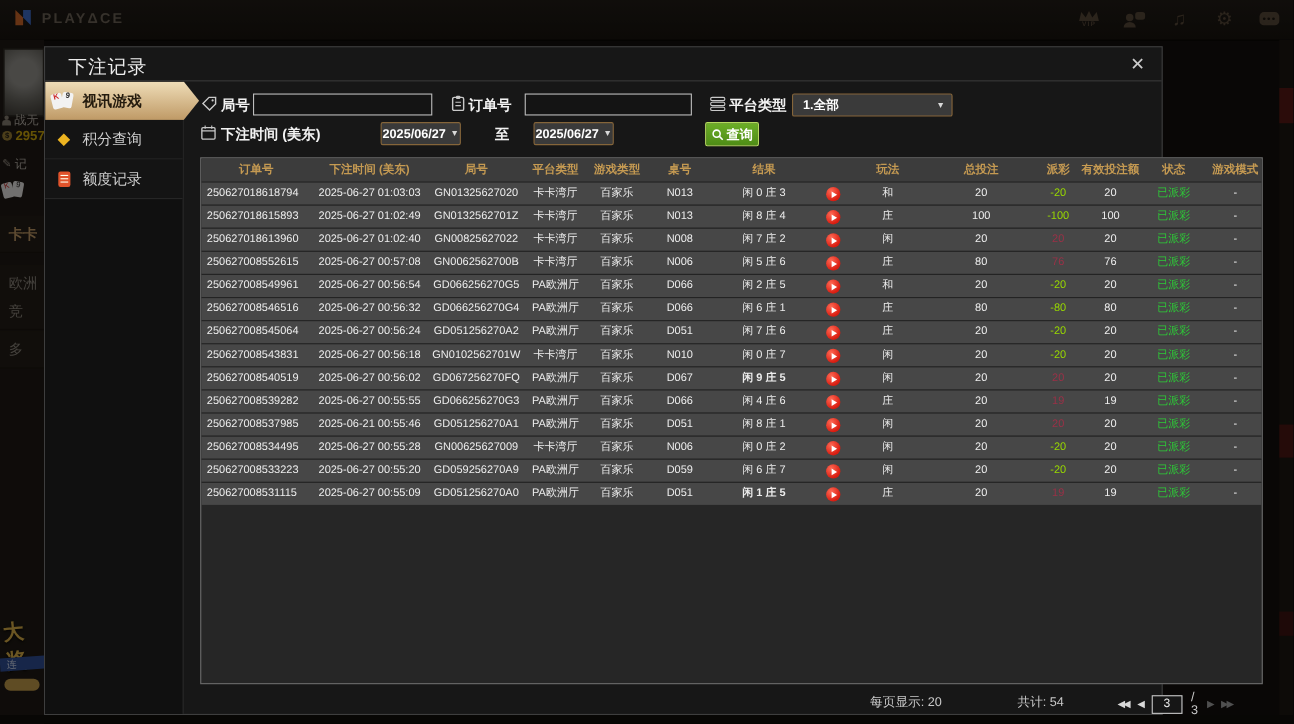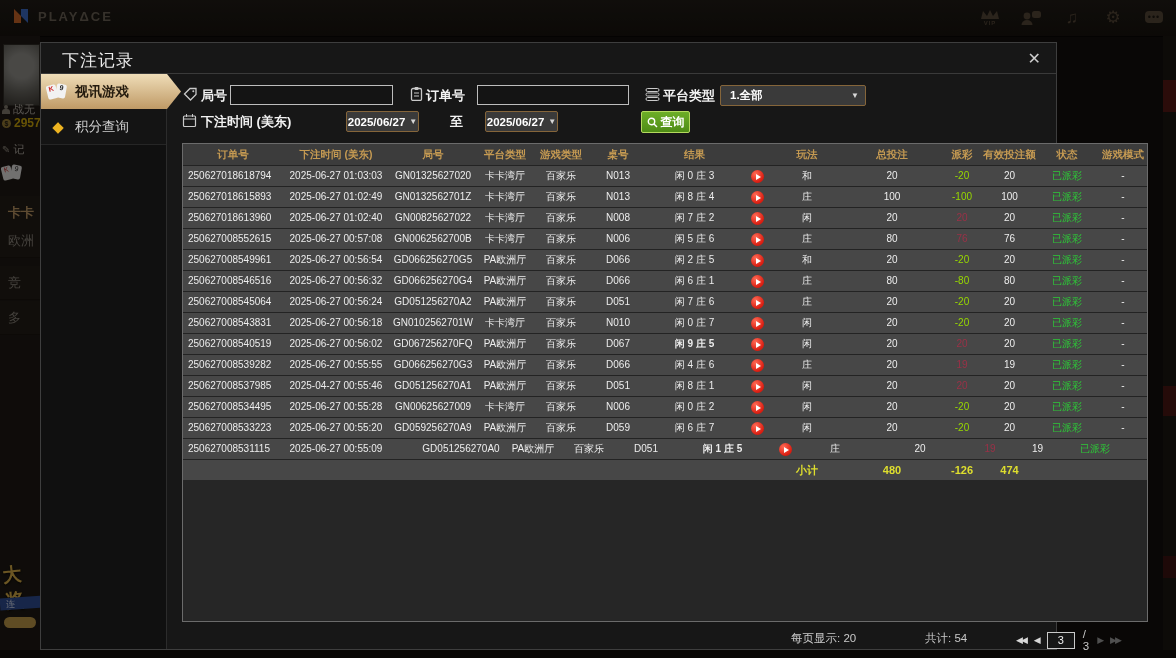--- a/index.html
+++ b/index.html
@@ -159,21 +159,21 @@
       <span class="mini-edit">✎</span>
       <span class="bgl-txt">记</span>
     </div>
     <div class="bgl-row" style="top:128px;">
       <span class="mini-cards">
           <i class="card c1">K</i>
           <i class="card c2">9</i>
         </span>
     </div>
     <div class="lobby-item hot" style="top:160px;">卡卡</div>
-    <div class="lobby-item" style="top:188px;">欧洲</div>
+    <div class="lobby-item" style="top:205px;">欧洲</div>
     <div class="lobby-item" style="top:230px;">竞</div>
     <div class="lobby-item" style="top:265px;">多</div>
     <div class="promo">
       <div class="promo-title">大奖</div>
       <div class="promo-ribbon">连</div>
       <div class="promo-pill"></div>
     </div>
   </div>
 
   <div class="bg-right">
@@ -198,20 +198,26 @@
               <i class="card c2">9</i>
             </span>
           </span>
           <span>视讯游戏</span>
         </div>
         <div class="menu-item">
           <span class="menu-ic">
             <span class="ic-diamond">◆</span>
           </span>
           <span>积分查询</span>
+        </div>
+        <div class="menu-item">
+          <span class="menu-ic">
+            <span class="ic-doc"></span>
+          </span>
+          <span>额度记录</span>
         </div>
       </div>
 
     <svg class="flt-icon" style="left:142px;top:44px;" width="15" height="15">
       <path d="M1.5,7 L7,1.5 H13 V7.5 L7.5,13 Z" fill="none" stroke="#c9c9c9" stroke-width="1.3"></path>
       <circle cx="10.3" cy="4.3" r="1" fill="#c9c9c9"></circle>
     </svg>
     <div class="flt-label" style="left:160px;top:44px;">局号</div>
     <input class="flt-input" style="left: 189px; top: 42px; width: 163px;" value="">
 
@@ -432,21 +438,21 @@
             <span class="cell" style="width: 30px;"><span class="play"></span></span>
             <span class="cell" style="width: 70px;">庄</span>
             <span class="cell" style="width: 100px;">20</span>
             <span class="cell win" style="width: 40px;">19</span>
             <span class="cell" style="width: 55px;">19</span>
             <span class="cell status" style="width: 60px;">已派彩</span>
             <span class="cell" style="width: 52px;">-</span>
           </div>
           <div class="trow">
             <span class="cell c-left" style="width: 100px;">250627008537985</span>
-            <span class="cell" style="width: 106px;">2025-04-27 00:55:46</span>
+            <span class="cell" style="width: 106px;">2025-06-21 00:55:46</span>
             <span class="cell" style="width: 88px;">GD051256270A1</span>
             <span class="cell" style="width: 56px;">PA欧洲厅</span>
             <span class="cell" style="width: 56px;">百家乐</span>
             <span class="cell" style="width: 58px;">D051</span>
             <span class="cell" style="width: 95px;">闲 8 庄 1</span>
             <span class="cell" style="width: 30px;"><span class="play"></span></span>
             <span class="cell" style="width: 70px;">闲</span>
             <span class="cell" style="width: 100px;">20</span>
             <span class="cell win" style="width: 40px;">20</span>
             <span class="cell" style="width: 55px;">20</span>
@@ -481,48 +487,32 @@
             <span class="cell" style="width: 70px;">闲</span>
             <span class="cell" style="width: 100px;">20</span>
             <span class="cell loss" style="width: 40px;">-20</span>
             <span class="cell" style="width: 55px;">20</span>
             <span class="cell status" style="width: 60px;">已派彩</span>
             <span class="cell" style="width: 52px;">-</span>
           </div>
           <div class="trow">
             <span class="cell c-left" style="width: 100px;">250627008531115</span>
             <span class="cell" style="width: 106px;">2025-06-27 00:55:09</span>
-            <span class="cell" style="width: 88px; margin-left: 28px;">GD051256270A0</span>
+            <span class="cell" style="width: 88px;">GD051256270A0</span>
             <span class="cell" style="width: 56px;">PA欧洲厅</span>
             <span class="cell" style="width: 56px;">百家乐</span>
             <span class="cell" style="width: 58px;">D051</span>
             <span class="cell" style="width: 95px; font-weight: bold;">闲 1 庄 5</span>
             <span class="cell" style="width: 30px;"><span class="play"></span></span>
             <span class="cell" style="width: 70px;">庄</span>
             <span class="cell" style="width: 100px;">20</span>
             <span class="cell win" style="width: 40px;">19</span>
             <span class="cell" style="width: 55px;">19</span>
             <span class="cell status" style="width: 60px;">已派彩</span>
             <span class="cell" style="width: 52px;">-</span>
-          </div>
-          <div class="trow summary">
-            <span class="cell c-left" style="width: 100px;"></span>
-            <span class="cell" style="width: 106px;"></span>
-            <span class="cell" style="width: 88px;"></span>
-            <span class="cell" style="width: 56px;"></span>
-            <span class="cell" style="width: 56px;"></span>
-            <span class="cell" style="width: 58px;"></span>
-            <span class="cell" style="width: 95px;"></span>
-            <span class="cell" style="width: 30px;"></span>
-            <span class="cell" style="width: 70px;">小计</span>
-            <span class="cell" style="width: 100px;">480</span>
-            <span class="cell" style="width: 40px;">-126</span>
-            <span class="cell" style="width: 55px;">474</span>
-            <span class="cell" style="width: 60px;"></span>
-            <span class="cell" style="width: 52px;"></span>
           </div>
         </div>
     </div>
 
     <div class="f-txt" style="left:750px;">每页显示: 20</div>
     <div class="f-txt" style="left:884px;">共计: 54</div>
     <div class="f-pager">
       <span class="pg-arrow">◀◀</span>
       <span class="pg-arrow">◀</span>
       <input class="page-box" value="3" style="">

